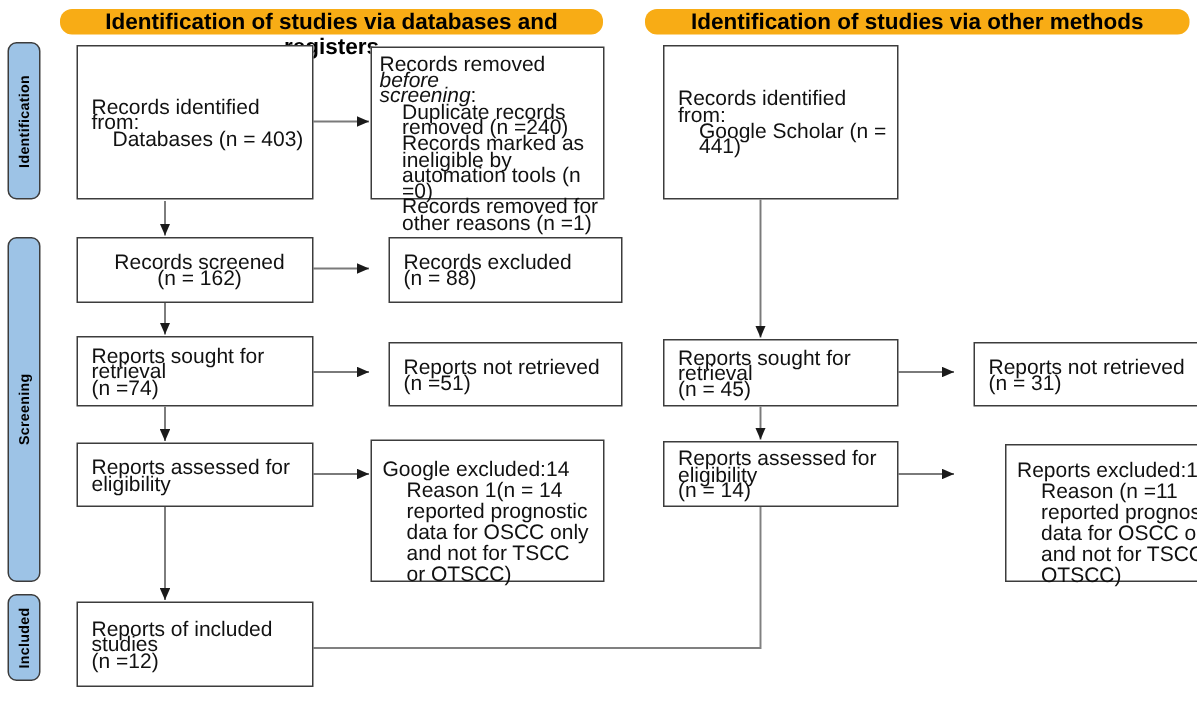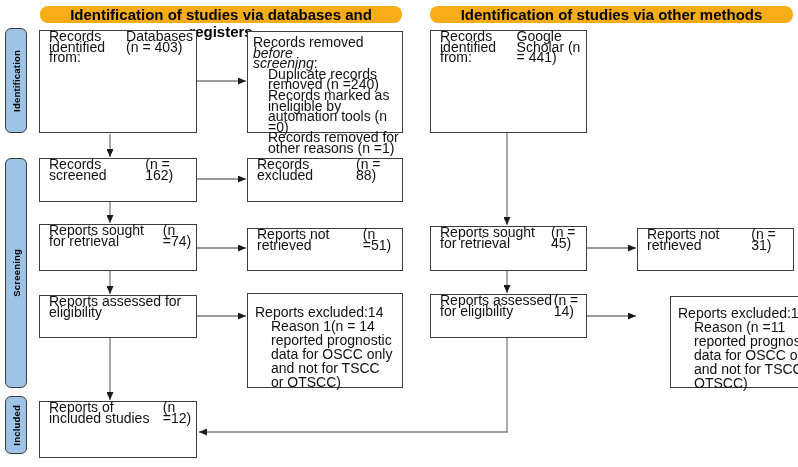--- a/index.html
+++ b/index.html
@@ -33,21 +33,21 @@
     writing-mode:vertical-rl;transform:rotate(180deg);
     font-weight:bold;font-size:9.5px;color:#000;letter-spacing:.2px;
   }
   .stage-id{top:28px;height:105px;}
   .stage-sc{top:158px;height:230px;}
   .stage-in{top:396px;height:58px;}
   .box{
     position:absolute;background:#fff;border:1.4px solid var(--box-border);
     box-sizing:border-box;font-size:14px;line-height:10.6px;
   }
-  .vcenter{display:flex;flex-direction:row;justify-content:center;padding-left:9px;padding-right:3px;}
+  .vcenter{display:flex;flex-direction:column;justify-content:center;padding-left:9px;padding-right:3px;margin-left:12px;}
   .tpad{padding:5px 2px 0 5px;}
   .ind{margin-left:14px;}
   .ind2{margin-left:15px;}
   .it{font-style:italic;}
   .reasonbox{line-height:14px;padding:11px 6px 0 7px;}
   .reason{margin-left:16px;}
   svg.overlay{position:absolute;left:0;top:0;pointer-events:none;}
   .shaft{stroke:var(--arrow-shaft);stroke-width:1.3;fill:none;}
   .elbowline{stroke:var(--elbow);stroke-width:1.3;fill:none;}
 </style>
@@ -98,21 +98,21 @@
   </div>
 
   <div class="box tpad" style="left:247px;top:31px;width:156px;height:102px;">
     <div><span>Records removed </span><span class="it">before</span></div>
     <div><span class="it">screening</span><span>:</span></div>
     <div class="ind2">Duplicate records removed (n =240)</div>
     <div class="ind2">Records marked as ineligible by automation tools (n =0)</div>
     <div class="ind2">Records removed for other reasons (n =1)</div>
   </div>
 
-  <div class="box vcenter" style="left:39px;top:158px;width:158px;height:44px;">
+  <div class="box vcenter" style="left:39px;top:158px;width:158px;height:44px;align-items:center;">
     <div>Records screened</div>
     <div>(n = 162)</div>
   </div>
 
   <div class="box vcenter" style="left:247px;top:158px;width:156px;height:44px;">
     <div>Records excluded</div>
     <div>(n = 88)</div>
   </div>
 
   <div class="box vcenter" style="left:39px;top:224px;width:158px;height:47px;">
@@ -123,21 +123,21 @@
   <div class="box vcenter" style="left:247px;top:228px;width:156px;height:43px;">
     <div>Reports not retrieved</div>
     <div>(n =51)</div>
   </div>
 
   <div class="box vcenter" style="left:39px;top:295px;width:158px;height:43px;">
     <div>Reports assessed for eligibility</div>
   </div>
 
   <div class="box reasonbox" style="left:247px;top:293px;width:156px;height:95px;">
-    <div>Reports excluded:14</div>
+    <div>Google excluded:14</div>
     <div class="reason">Reason 1(n = 14 reported prognostic data for OSCC only and not for TSCC or OTSCC)</div>
   </div>
 
   <div class="box vcenter" style="left:39px;top:401px;width:158px;height:57px;">
     <div>Reports of included studies</div>
     <div>(n =12)</div>
   </div>
 
   <div class="box vcenter" style="left:430px;top:30px;width:157px;height:103px;">
     <div>Records identified from:</div>

